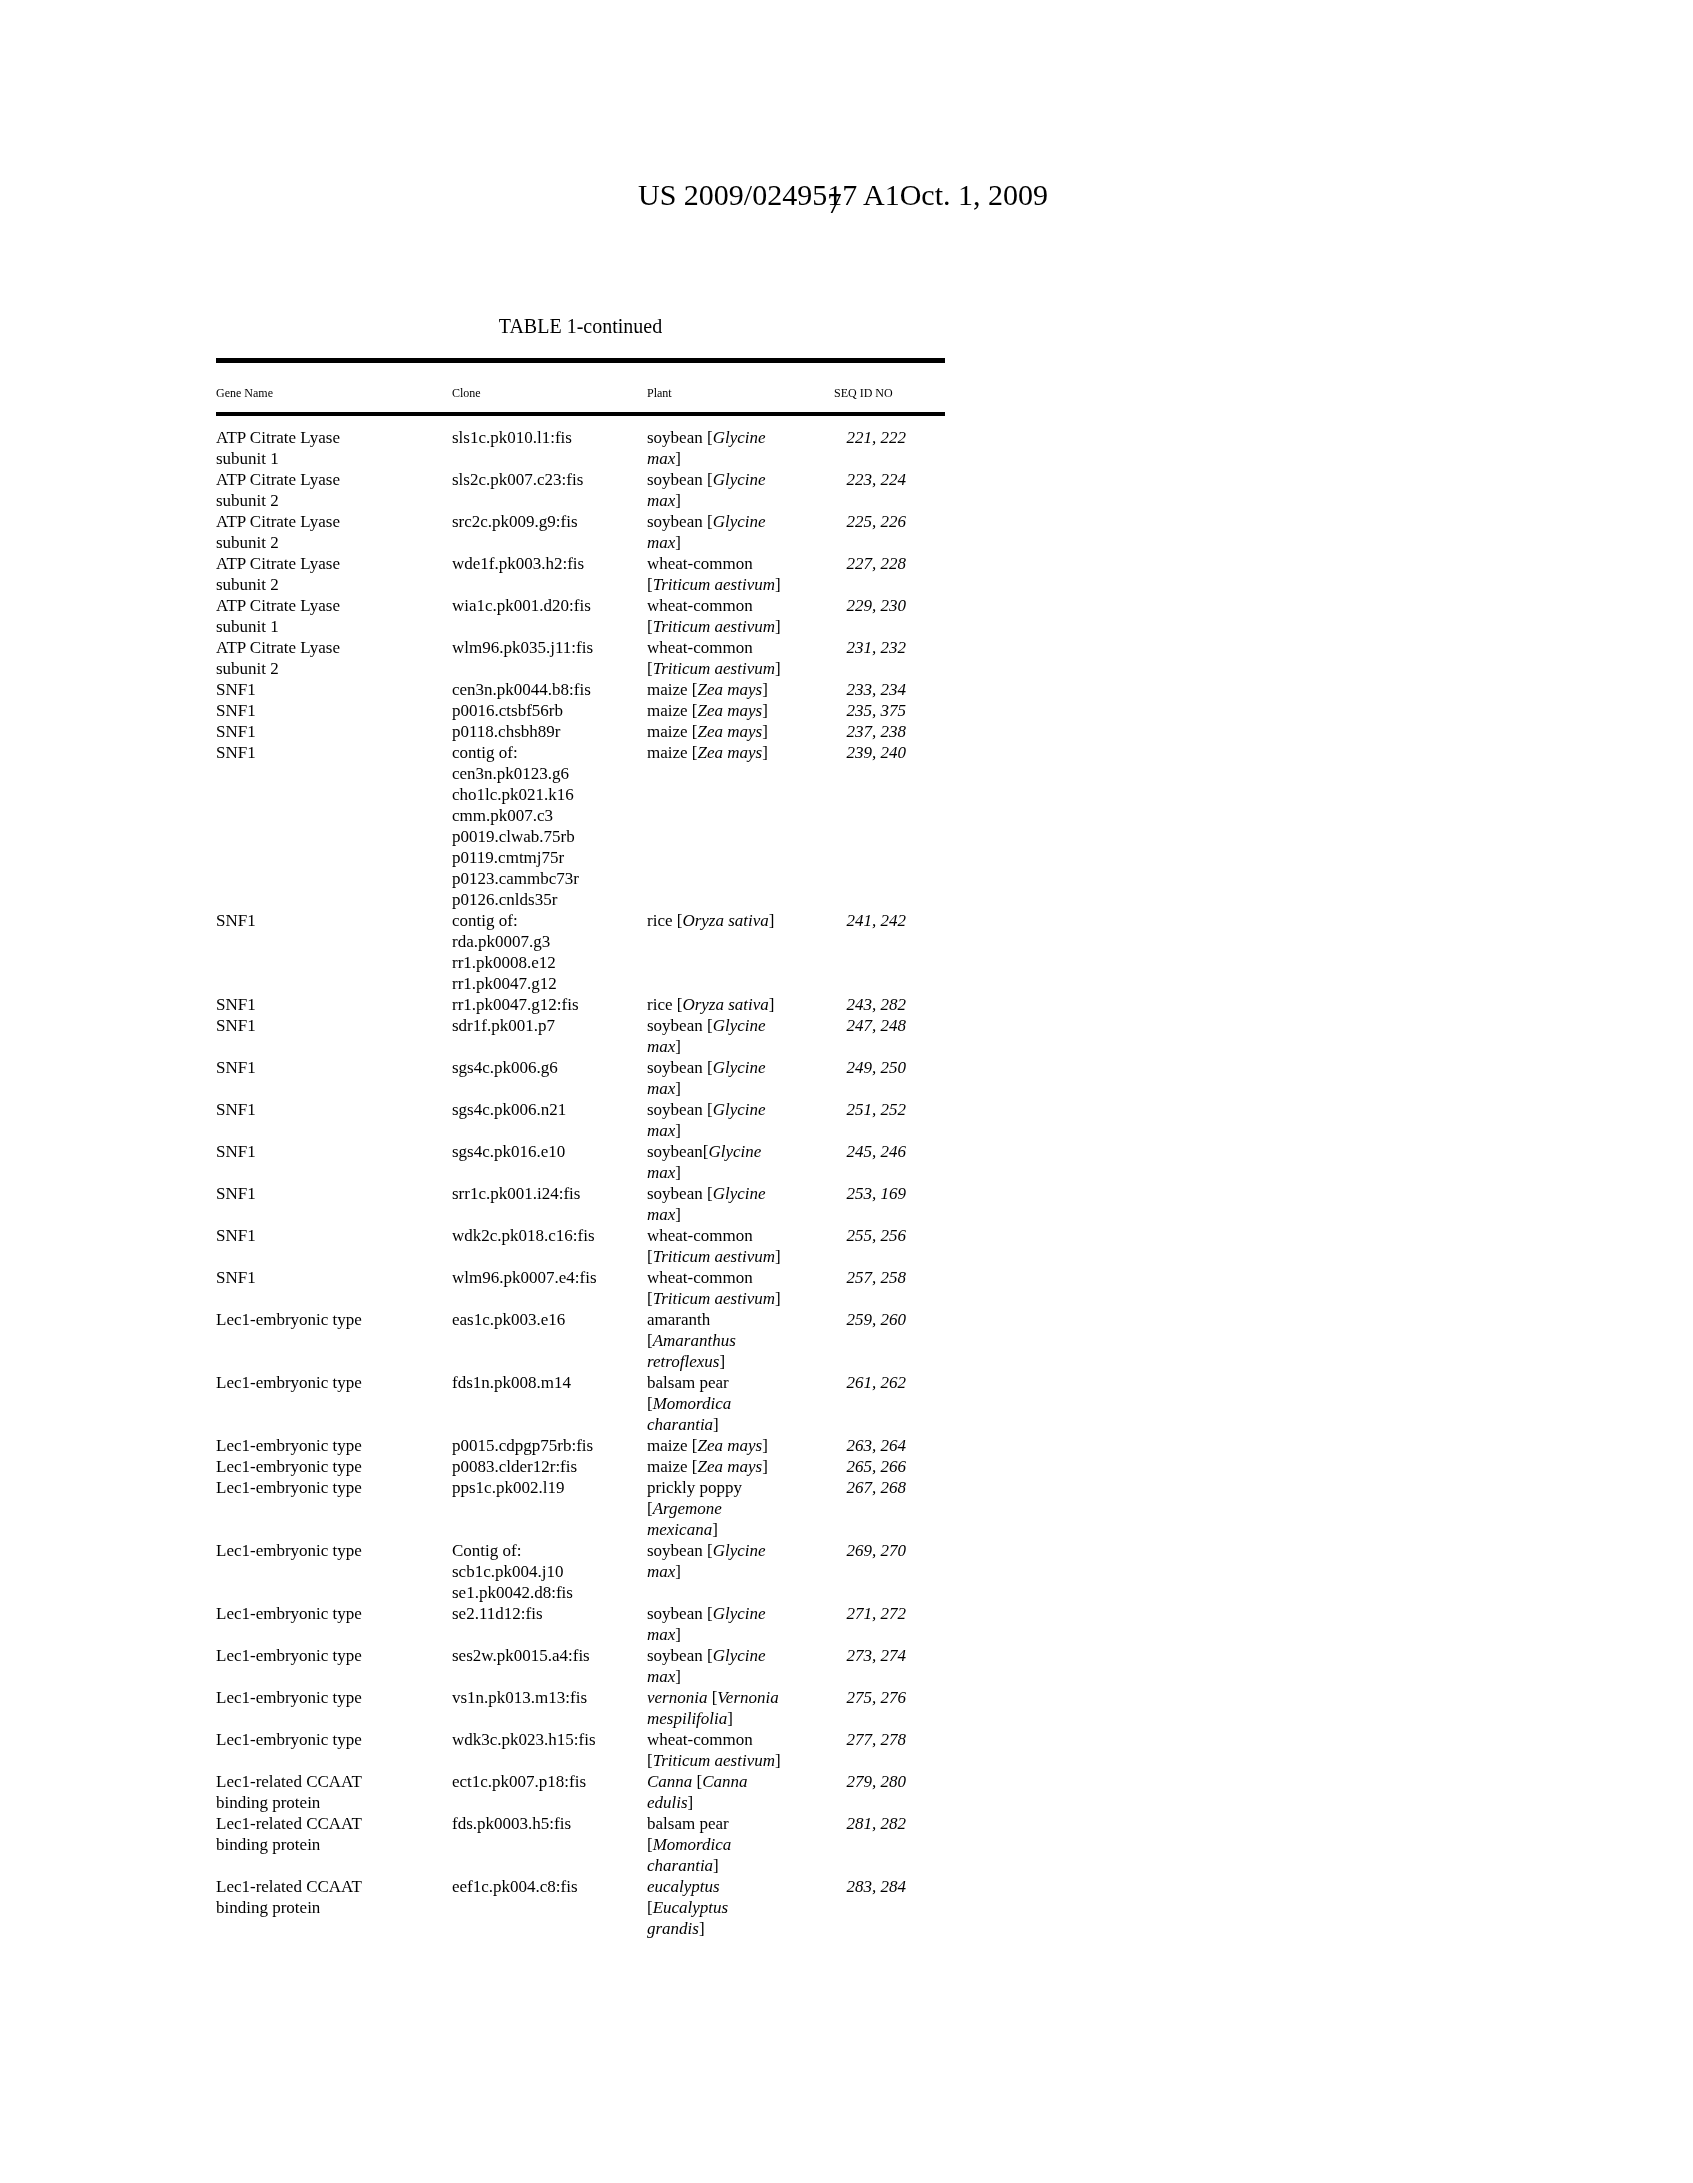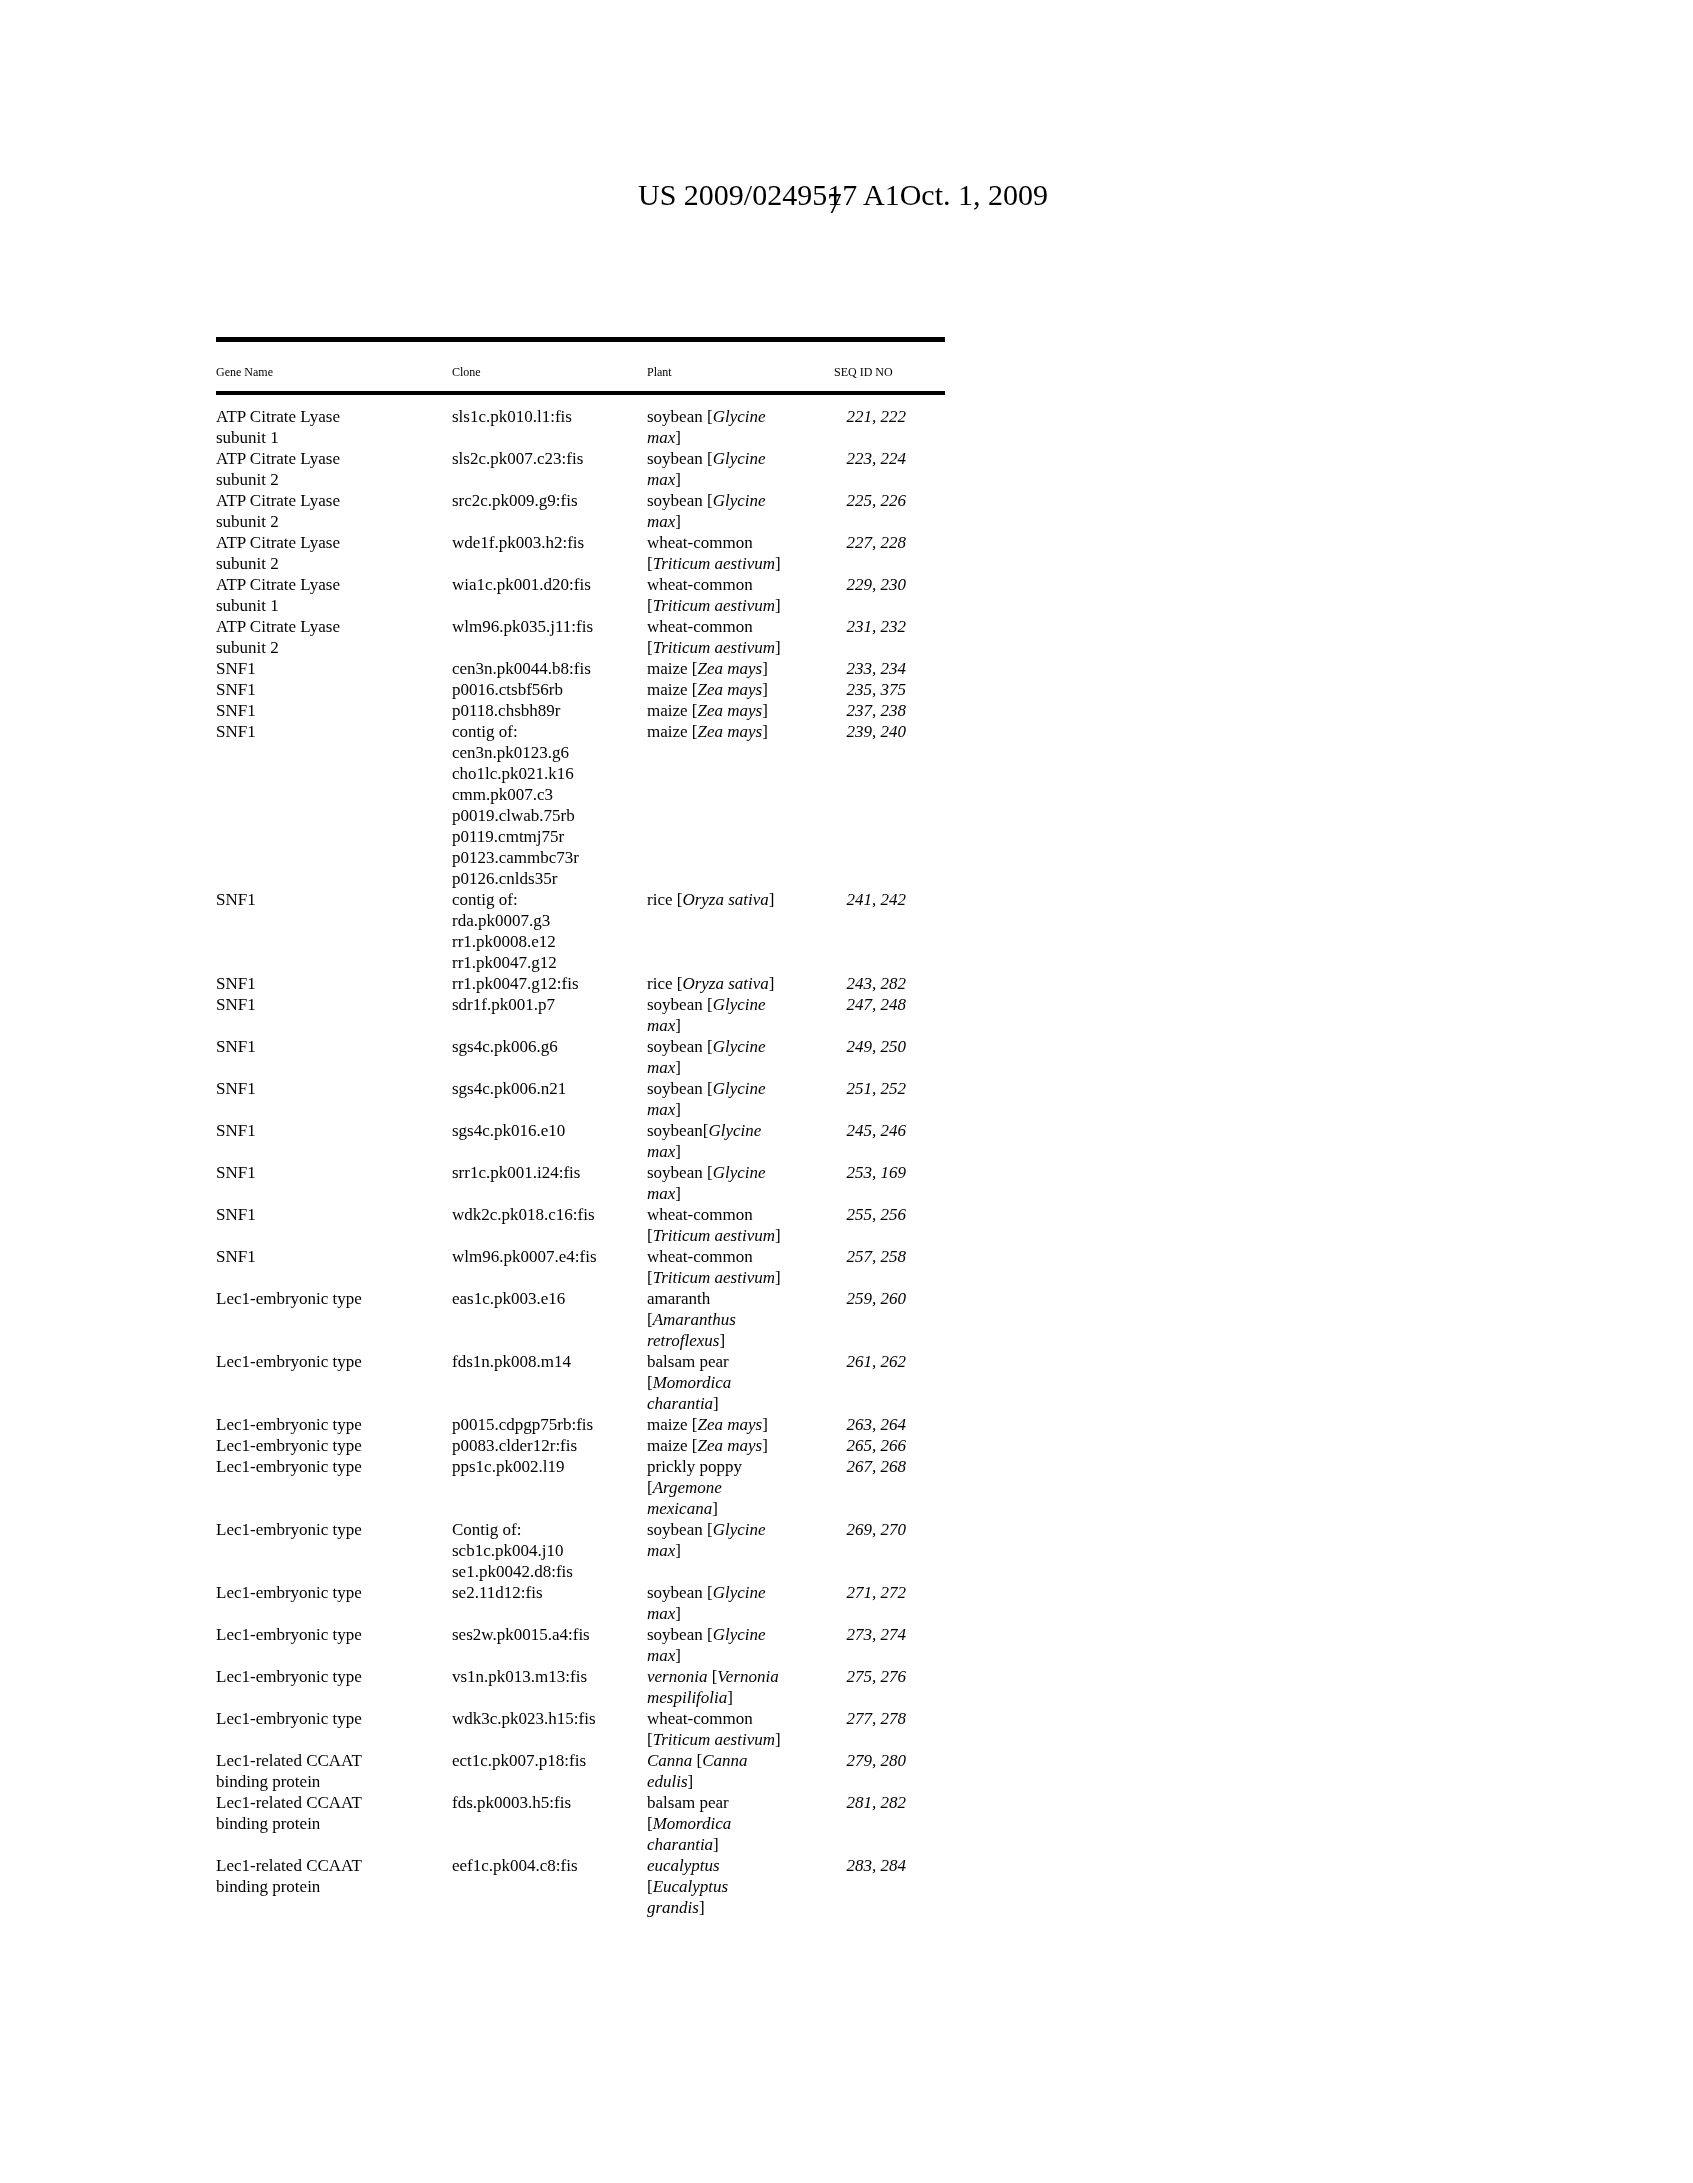--- a/index.html
+++ b/index.html
@@ -98,20 +98,21 @@
 <body>
 
 <div class="pg-header">
   <span>US 2009/0249517 A1</span>
   <span>Oct. 1, 2009</span>
 </div>
 
 <div class="pg-num">7</div>
 
 <div class="table-wrap">
+  <div class="table-title">TABLE 1-continued</div>
   <div class="rule rule-top"></div>
   <table class="gene-table">
     <colgroup>
       <col style="width:236px">
       <col style="width:195px">
       <col style="width:187px">
       <col style="width:111px">
     </colgroup>
     <thead>
       <tr>

